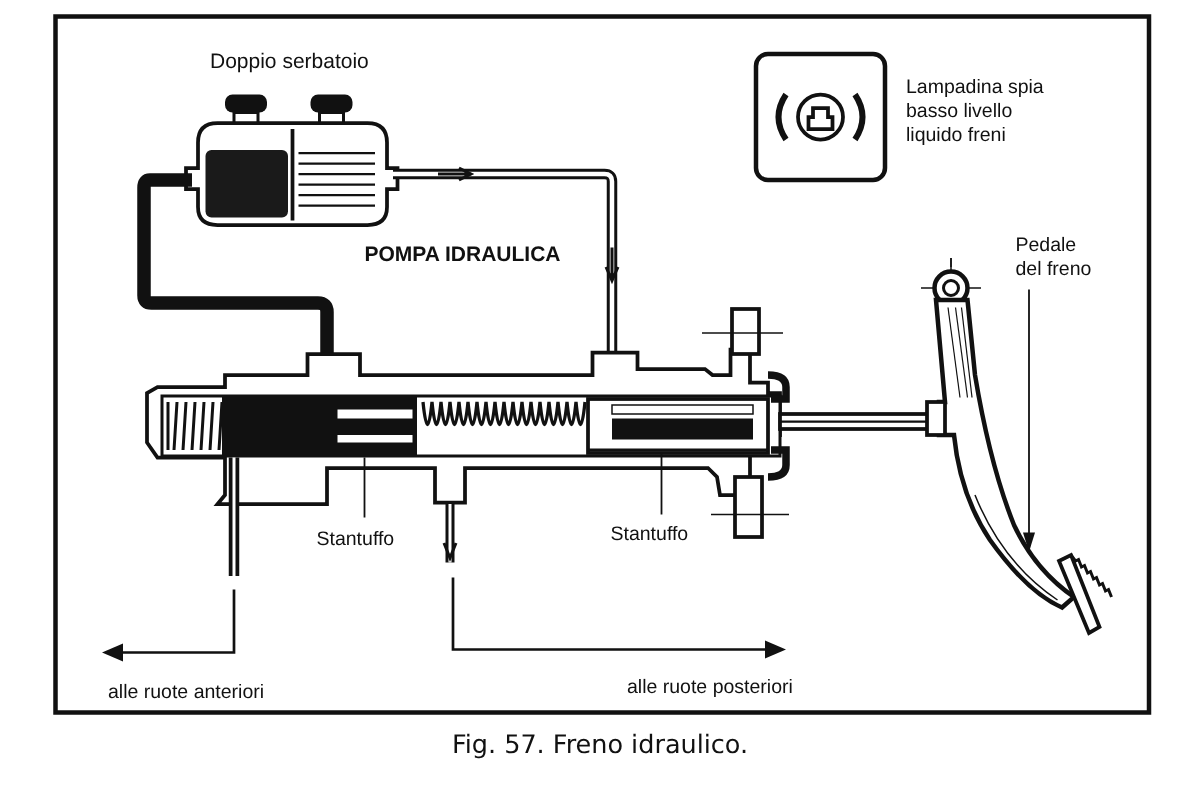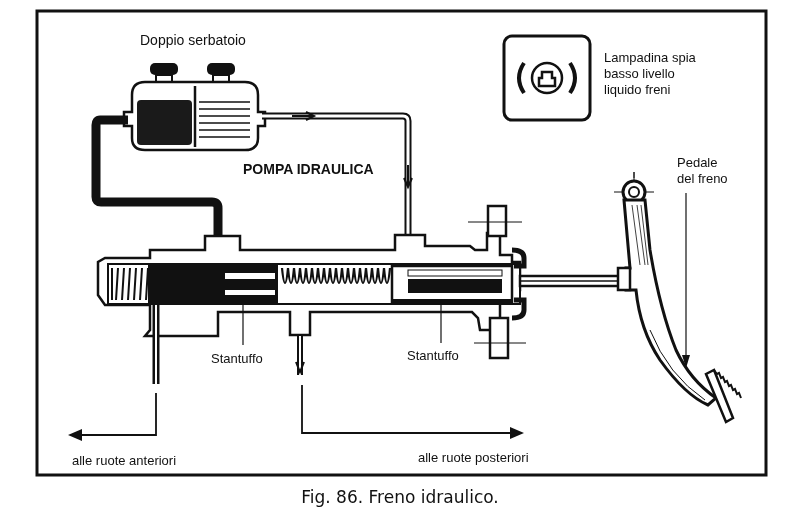--- a/index.html
+++ b/index.html
@@ -145,13 +145,13 @@
   <path d="M302 385 L302 433 L510 433" fill="none" stroke="#111" stroke-width="1.8"></path>
   <path d="M510 427 L524 433 L510 439 Z" fill="#111"></path>
   <text class="lbl" x="418" y="462" font-size="13">alle ruote posteriori</text>
 
   <line x1="243" y1="305" x2="243" y2="345" stroke="#111" stroke-width="1.2"></line>
   <text class="lbl" x="211" y="363" font-size="13">Stantuffo</text>
   <line x1="441" y1="302" x2="441" y2="343" stroke="#111" stroke-width="1.2"></line>
   <text class="lbl" x="407" y="360" font-size="13">Stantuffo</text>
 </svg>
 
-<div class="caption">Fig. 86. Freno idraulico.</div>
+<div class="caption">Fig. 57. Freno idraulico.</div>
 
 </body></html>

